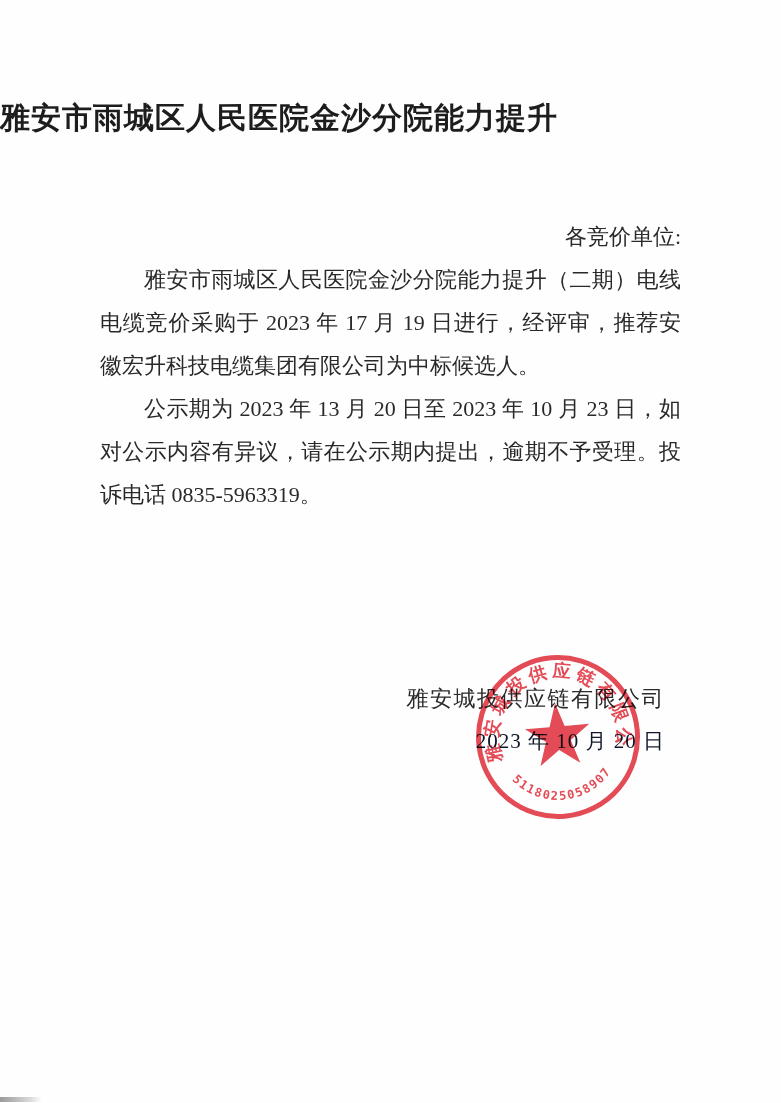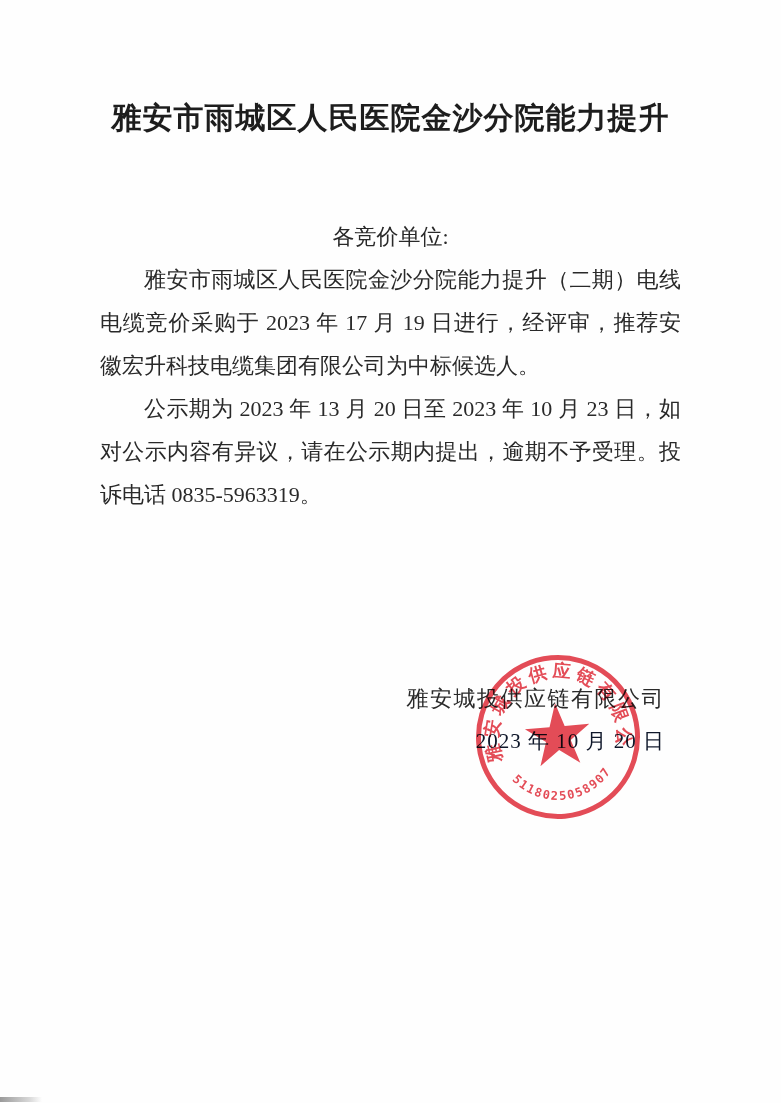--- a/index.html
+++ b/index.html
@@ -14,21 +14,21 @@
     margin: 0 auto;
     background: #fefefe;
     overflow: hidden;
     font-family: "Liberation Serif", serif;
     color: #262626;
   }
   .doc-title {
     position: absolute;
     left: 0;
     width: 781px;
-    text-align: center;
+    text-align: left;
     font-family: "Liberation Sans", sans-serif;
     font-weight: 700;
     font-size: 30px;
     letter-spacing: 1px;
     color: #1d1d1d;
     margin: 0;
   }
   .doc-title.line1 { top: 98px; }
   .doc-title.line2 { top: 160px; }
   .doc-body {
@@ -39,21 +39,21 @@
     font-size: 22px;
     line-height: 43px;
     color: #292929;
   }
   .doc-body p {
     margin: 0;
     text-align: justify;
   }
   .doc-body p.salutation {
     text-indent: 0;
-    text-align: center;
+    text-align: right;
   }
   .doc-body p.para {
     text-indent: 2em;
   }
   .sig-company {
     position: absolute;
     top: 684px;
     right: 116px;
     font-size: 22px;
     letter-spacing: 1.5px;

